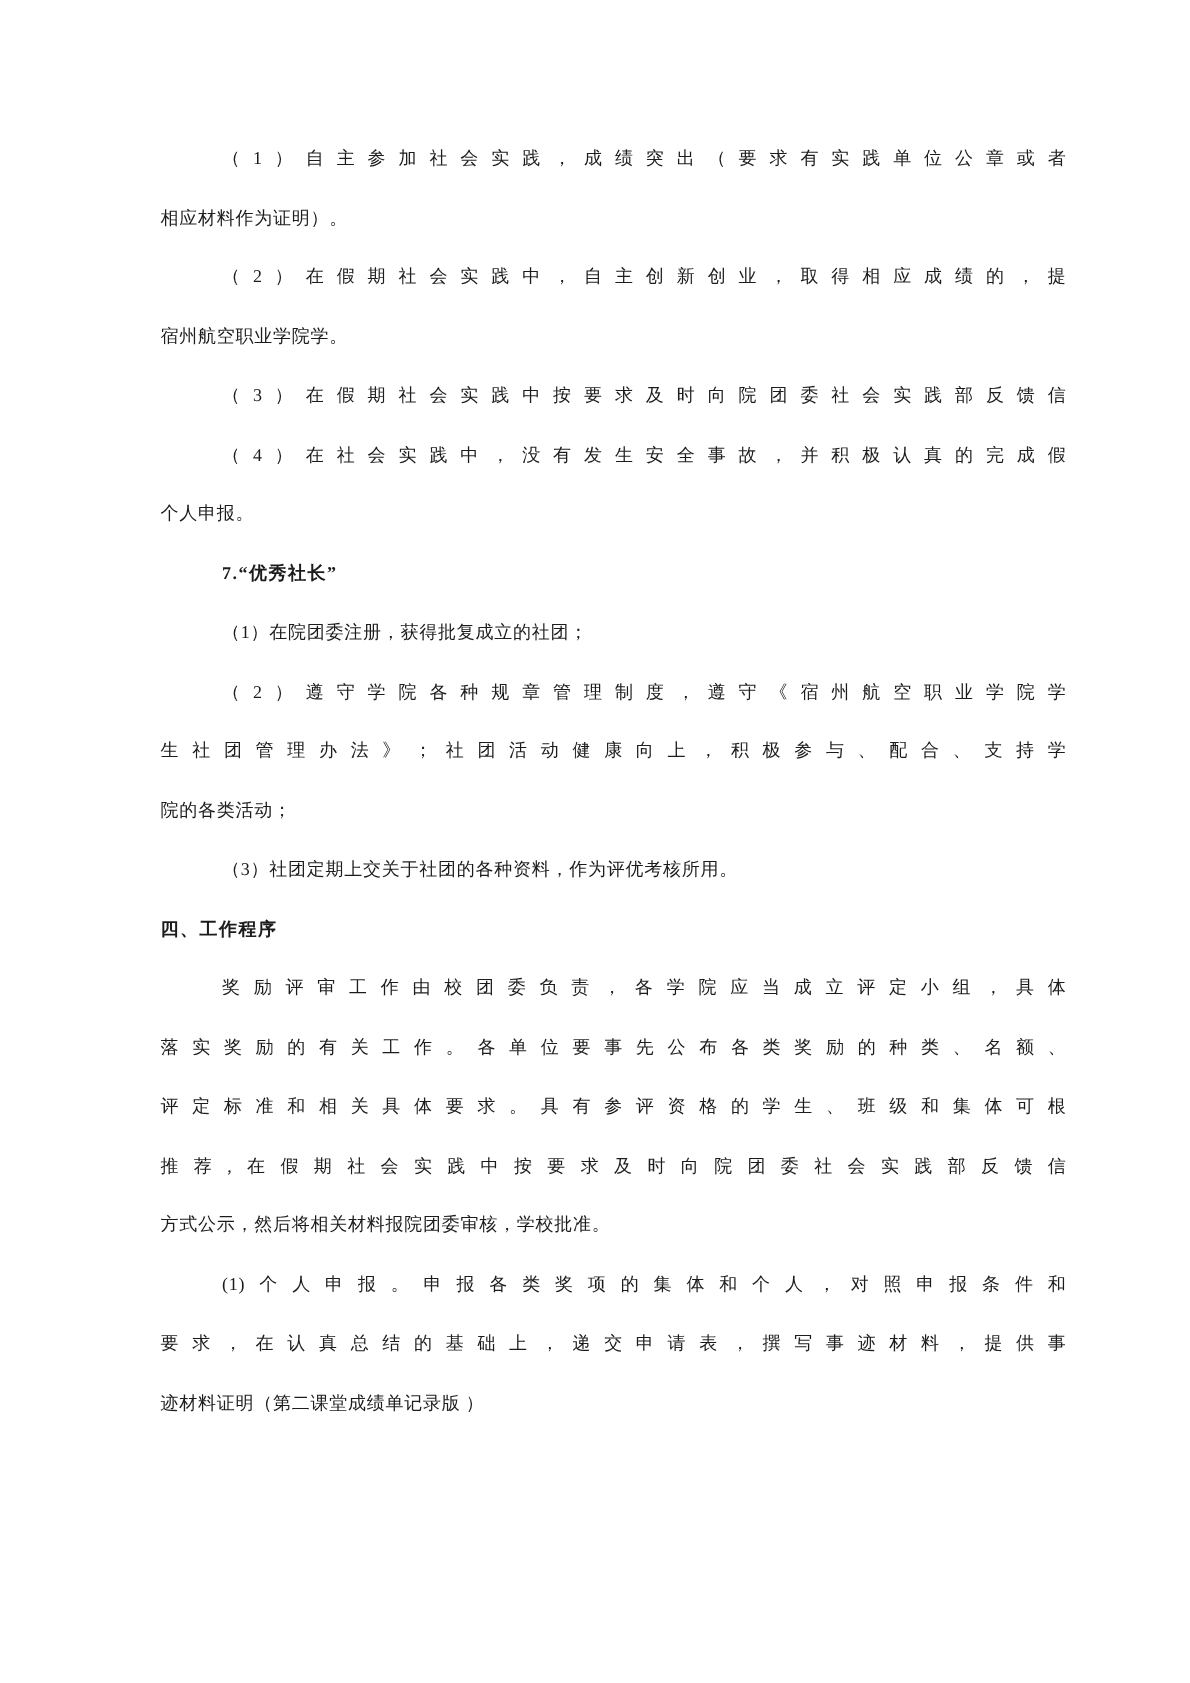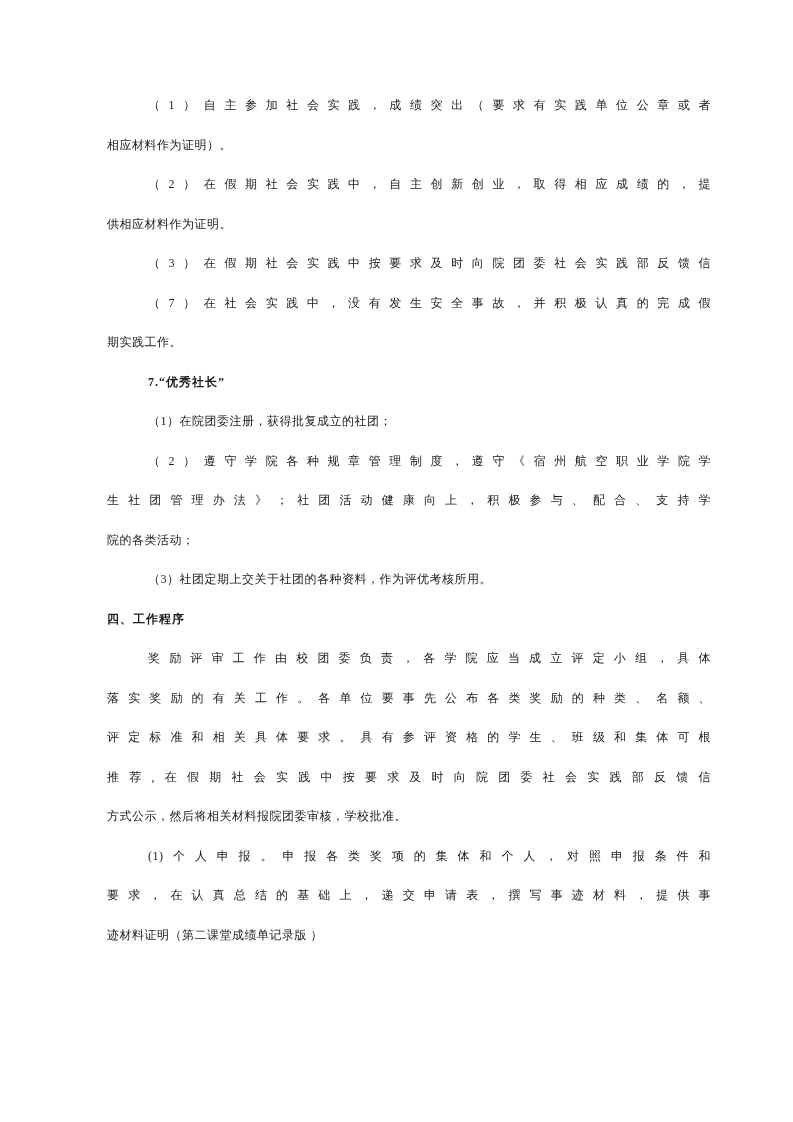--- a/index.html
+++ b/index.html
@@ -48,26 +48,26 @@
 </head>
 <body>
 
 <div class="page">
   <div class="content">
 
     <div class="ln ind fill">（1）自主参加社会实践，成绩突出（要求有实践单位公章或者</div>
     <div class="ln">相应材料作为证明）。</div>
 
     <div class="ln ind fill">（2）在假期社会实践中，自主创新创业，取得相应成绩的，提</div>
-    <div class="ln">供相应材料作为证明。</div>
+    <div class="ln">宿州航空职业学院学。</div>
 
     <div class="ln ind fill">（3）在假期社会实践中按要求及时向院团委社会实践部反馈信</div>
 
-    <div class="ln ind fill">（7）在社会实践中，没有发生安全事故，并积极认真的完成假</div>
-    <div class="ln">期实践工作。</div>
+    <div class="ln ind fill">（4）在社会实践中，没有发生安全事故，并积极认真的完成假</div>
+    <div class="ln">个人申报。</div>
 
     <div class="ln ind bold">7.“优秀社长”</div>
 
     <div class="ln ind">（1）在院团委注册，获得批复成立的社团；</div>
 
     <div class="ln ind fill">（2）遵守学院各种规章管理制度，遵守《宿州航空职业学院学</div>
     <div class="ln fill">生社团管理办法》；社团活动健康向上，积极参与、配合、支持学</div>
     <div class="ln">院的各类活动；</div>
 
     <div class="ln ind">（3）社团定期上交关于社团的各种资料，作为评优考核所用。</div>

